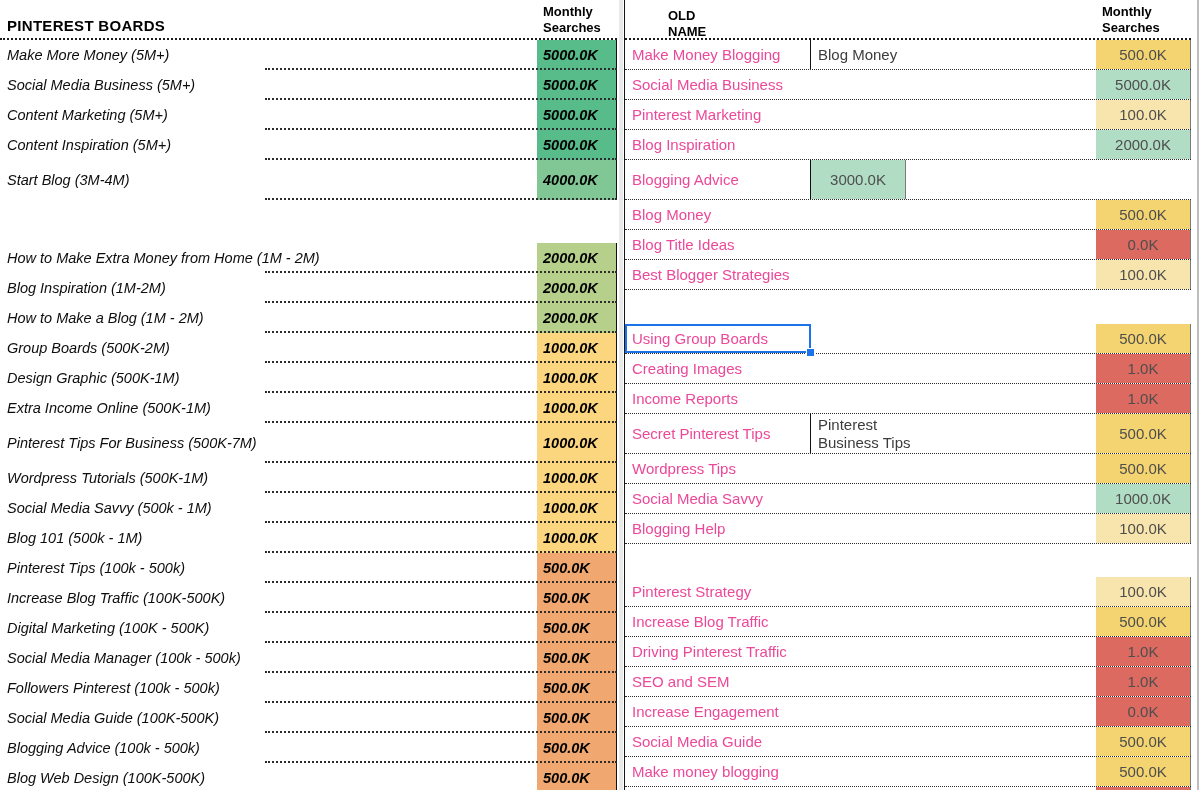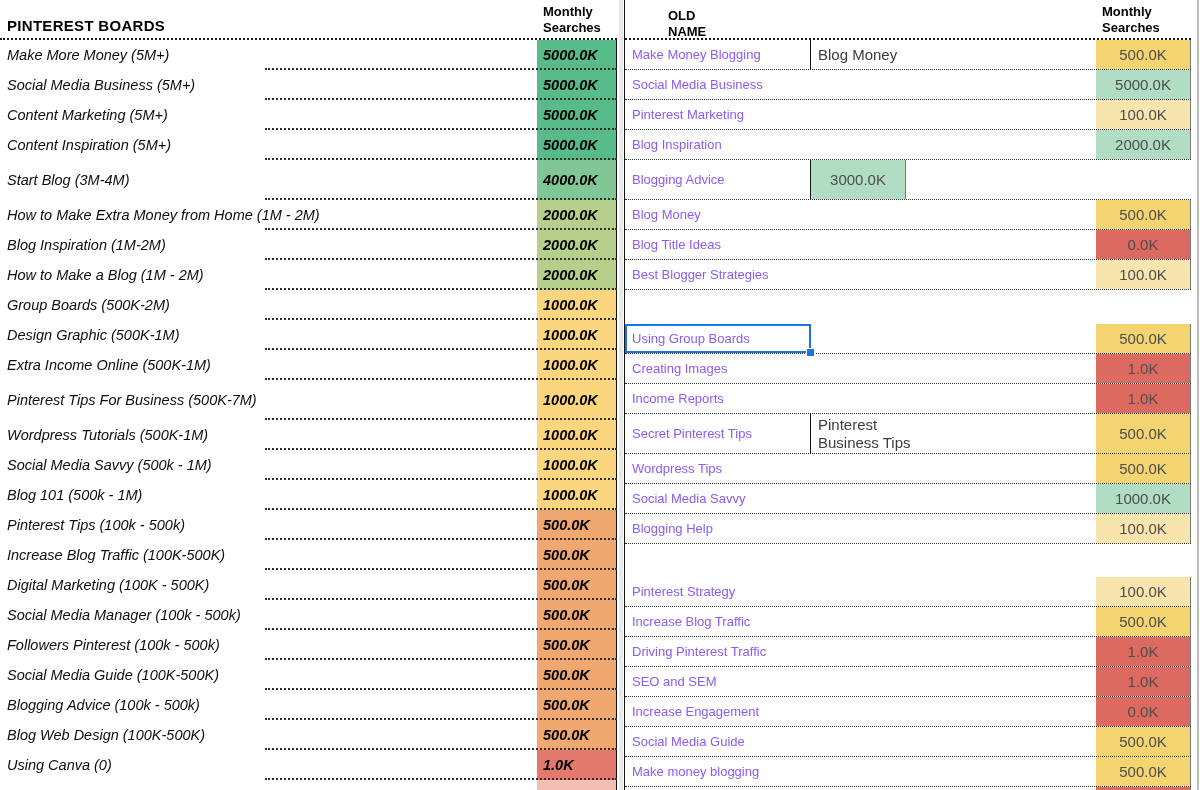--- a/index.html
+++ b/index.html
@@ -29,21 +29,21 @@
   .pane-right{position:absolute;left:624px;top:0;width:567px;height:790px;
               border-left:1.5px solid #151515;box-sizing:border-box;}
   .rheader{position:relative;height:40px;border-bottom:2px dotted #1b1b1b;box-sizing:border-box;}
   .rheader-oldname{position:absolute;left:7px;top:8px;font-weight:bold;font-size:13px;
                    line-height:16px;color:#000;margin-left:36px;}
   .rheader-monthly{position:absolute;left:477px;top:4px;font-weight:bold;font-size:13px;
                    line-height:16px;color:#000;}
   .rrow{position:relative;display:flex;box-sizing:border-box;
         border-bottom:1.5px dotted #2c2c2c;}
   .rcol1{width:186px;box-sizing:border-box;position:relative;display:flex;align-items:center;
-         padding-left:7px;font-size:13px;color:#8b5cf6;}
+         padding-left:7px;font-size:15px;color:#ec4899;}
   .rcol1.bordered{border-right:1.5px solid #111;}
   .rcol2{flex:1;display:flex;align-items:center;padding-left:7px;font-size:15px;color:#3c3c3c;}
   .rcol2 .alt{max-width:112px;line-height:18px;}
   .rvalue{width:95px;box-sizing:border-box;display:flex;align-items:center;justify-content:center;
           font-size:15px;color:#4e4e4e;border-right:1px solid #7a7a7a;}
   .handle{position:absolute;right:-4px;bottom:-4px;width:7px;height:7px;
           border:1px solid #fff;z-index:6;}
 
   
   .right-edge{position:absolute;left:1197px;top:0;width:1.5px;height:790px;background:#bdbdbd;}
@@ -80,21 +80,21 @@
         <div class="lrow" style="height: 30px;">
           <div class="llabel">Content Inspiration (5M+)</div>
           <div class="lleader"></div>
           <div class="lvalue" style="background: rgb(87, 187, 138);">5000.0K</div>
         </div>
         <div class="lrow" style="height: 40px;">
           <div class="llabel">Start Blog (3M-4M)</div>
           <div class="lleader"></div>
           <div class="lvalue" style="background: rgb(128, 199, 149);">4000.0K</div>
         </div>
-        <div class="lrow" style="height: 30px;">
+        <div class="lrow" style="height: 30px; margin-top: 43px;">
           <div class="llabel">How to Make Extra Money from Home (1M - 2M)</div>
           <div class="lleader"></div>
           <div class="lvalue" style="background: rgb(182, 208, 140);">2000.0K</div>
         </div>
         <div class="lrow" style="height: 30px;">
           <div class="llabel">Blog Inspiration (1M-2M)</div>
           <div class="lleader"></div>
           <div class="lvalue" style="background: rgb(182, 208, 140);">2000.0K</div>
         </div>
         <div class="lrow" style="height: 30px;">

